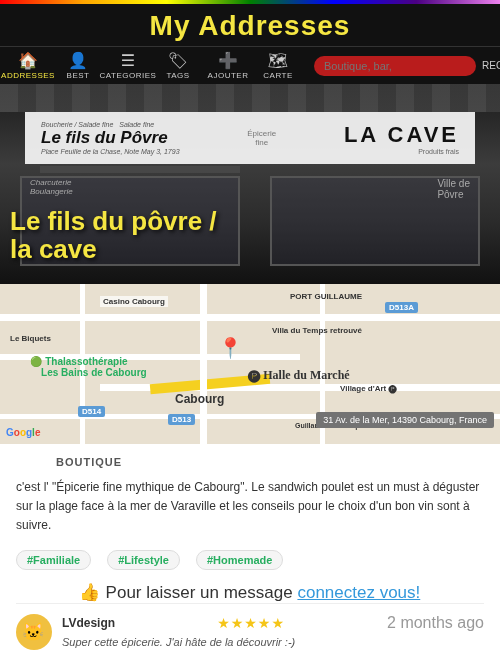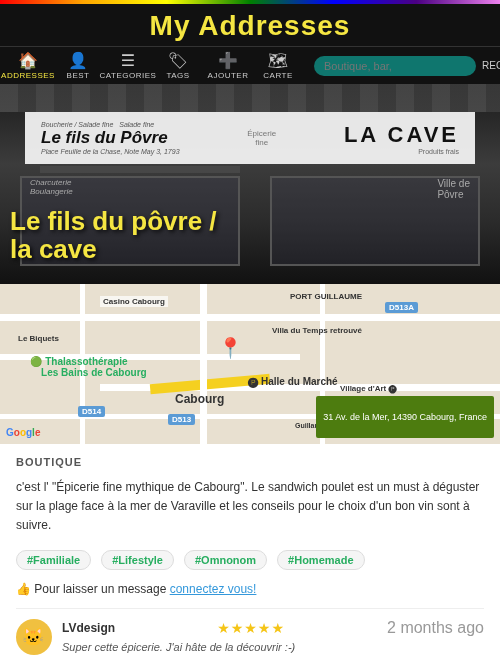--- a/index.html
+++ b/index.html
@@ -54,21 +54,21 @@
     .nav-item.active .nav-label {
       color: #f5e642;
     }
     .nav-item .nav-label {
       font-size: 8px;
       text-transform: uppercase;
       letter-spacing: 0.5px;
     }
     .nav-search {
       flex: 1;
-      background: #0f766e;
+      background: #b91c1c;
       border: none;
       color: #ccc;
       border-radius: 12px;
       padding: 4px 10px;
       font-size: 11px;
       margin: 1px 6px;
     }
     .nav-right {
       display: flex;
       gap: 8px;
@@ -161,66 +161,67 @@
       font-weight: bold;
     }
     .google-logo span:nth-child(1) { color: #4285F4; }
     .google-logo span:nth-child(2) { color: #EA4335; }
     .google-logo span:nth-child(3) { color: #FBBC05; }
     .google-logo span:nth-child(4) { color: #4285F4; }
     .google-logo span:nth-child(5) { color: #34A853; }
     .google-logo span:nth-child(6) { color: #EA4335; }
     .map-address-badge {
       position: absolute;
-      bottom: 6px;
+      bottom: 16px;
       right: 6px;
-      background: #4d7c0f;
+      background: #737373;
       color: #fff;
       font-size: 9px;
-      padding: 16px 7px;
+      padding: 3px 7px;
       border-radius: 2px;
     }
 
     
     .content {
       padding: 12px 16px;
     }
     .place-type {
       font-size: 11px;
       font-weight: bold;
       color: #555;
       letter-spacing: 1px;
       margin-bottom: 10px;
+      margin-left: 40px;
     }
     .description {
       font-size: 12px;
       color: #333;
       line-height: 1.6;
       margin-bottom: 14px;
     }
     .tags-row {
       display: flex;
       flex-wrap: wrap;
-      gap: 10px;
+      gap: 16px;
       margin-bottom: 12px;
     }
     .tag {
       background: #f5f5f5;
       border: 1px solid #ddd;
       border-radius: 12px;
       padding: 3px 10px;
       font-size: 11px;
       color: #27ae60;
       font-weight: bold;
       cursor: pointer;
     }
     .connect-row {
-      font-size: 12px;
+      font-size: 17px;
       color: #333;
-      margin-bottom: 12px;
+      text-align: center;
     }
     .connect-link {
       color: #3498db;
       text-decoration: underline;
       cursor: pointer;
     }
 
     
     .review-card {
       display: flex;
@@ -356,26 +357,26 @@
     <div class="map-road-h" style="top:100px;left:20%;width:80%;background:#fff;height:7px;"></div>
     <div class="map-road-h" style="top:130px;left:0;width:100%;background:#fff;height:5px;"></div>
 
     <div class="map-yellow-road" style="top:95px;left:150px;width:120px;height:10px;transform:rotate(-5deg);"></div>
 
     <div class="map-road-v" style="top:0;left:200px;height:100%;background:#fff;width:7px;"></div>
     <div class="map-road-v" style="top:0;left:320px;height:100%;background:#fff;width:5px;"></div>
     <div class="map-road-v" style="top:0;left:80px;height:100%;background:#fff;width:5px;"></div>
 
     <div class="map-label" style="top:12px;left:100px;font-size:8px;background:rgba(255,255,255,0.7);padding:1px 3px;">Casino Cabourg</div>
-    <div class="map-label" style="top:50px;left:18px;">Le Biquets</div>
+    <div class="map-label" style="top:50px;left:10px;">Le Biquets</div>
     <div class="map-label" style="top:8px;left:290px;font-weight:bold;font-size:8px;">PORT GUILLAUME</div>
     <div class="map-label" style="top:18px;left:385px;background:#5b9bd5;color:#fff;padding:1px 4px;font-size:8px;border-radius:2px;">D513A</div>
     <div class="map-label" style="top:42px;left:272px;font-size:8px;">Villa du Temps retrouvé</div>
     <div class="map-label" style="top:72px;left:30px;font-size:10px;color:#27ae60;font-weight:bold;">🟢 Thalassothérapie<br>&nbsp;&nbsp;&nbsp;&nbsp;Les Bains de Cabourg</div>
-    <div class="map-label" style="top:92px;left:248px;font-size:10px;">🅟 Halle du Marché</div>
+    <div class="map-label" style="top:84px;left:248px;font-size:12px;font-family:Liberation Serif, serif;">🅟 Halle du Marché</div>
     <div class="map-label" style="top:108px;left:175px;font-size:12px;font-weight:bold;">Cabourg</div>
     <div class="map-label" style="top:122px;left:78px;background:#5b9bd5;color:#fff;padding:1px 4px;font-size:8px;border-radius:2px;">D514</div>
     <div class="map-label" style="top:130px;left:168px;background:#5b9bd5;color:#fff;padding:1px 4px;font-size:8px;border-radius:2px;">D513</div>
     <div class="map-label" style="top:100px;left:340px;font-size:8px;">Village d'Art 🅟</div>
     <div class="map-label" style="top:138px;left:295px;font-size:7px;">Guillaume-le-Conquérant</div>
 
     <div class="map-pin" style="top:52px;left:218px;">📍</div>
 
     <div class="google-logo">
       <span>G</span><span>o</span><span>o</span><span>g</span><span>l</span><span>e</span>
@@ -385,21 +386,20 @@
   </div>
 </div>
 
 <div class="content">
   <div class="place-type">BOUTIQUE</div>
   <div class="description">c'est l' "Épicerie fine mythique de Cabourg". Le sandwich poulet est un must à déguster sur la plage face à la mer de Varaville et les conseils pour le choix d'un bon vin sont à suivre.</div>
 
   <div class="tags-row">
     <span class="tag">#Familiale</span>
     <span class="tag">#Lifestyle</span>
-    <span class="tag">#Omnonom</span>
     <span class="tag">#Homemade</span>
   </div>
 
   <div class="connect-row">
     <span>👍 Pour laisser un message </span><a class="connect-link">connectez vous!</a>
   </div>
 
   <div class="review-card">
     <div class="avatar">
       <span>🐱</span>

